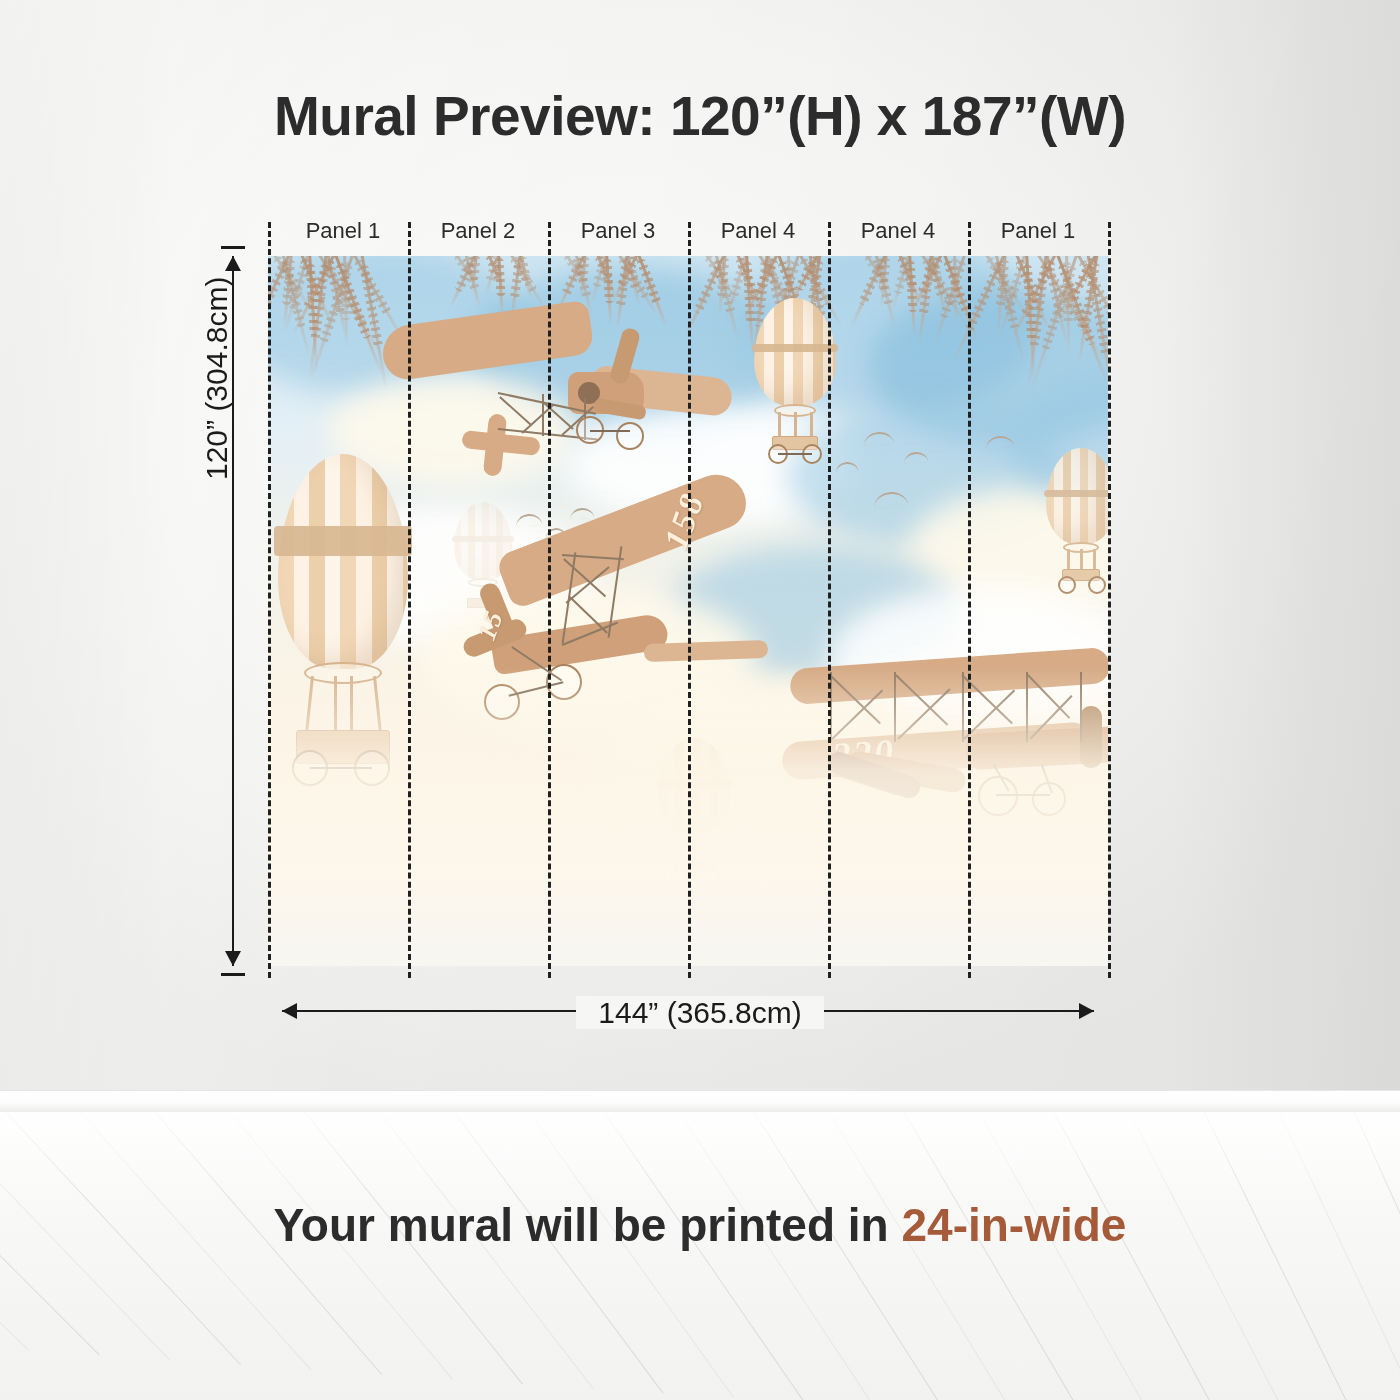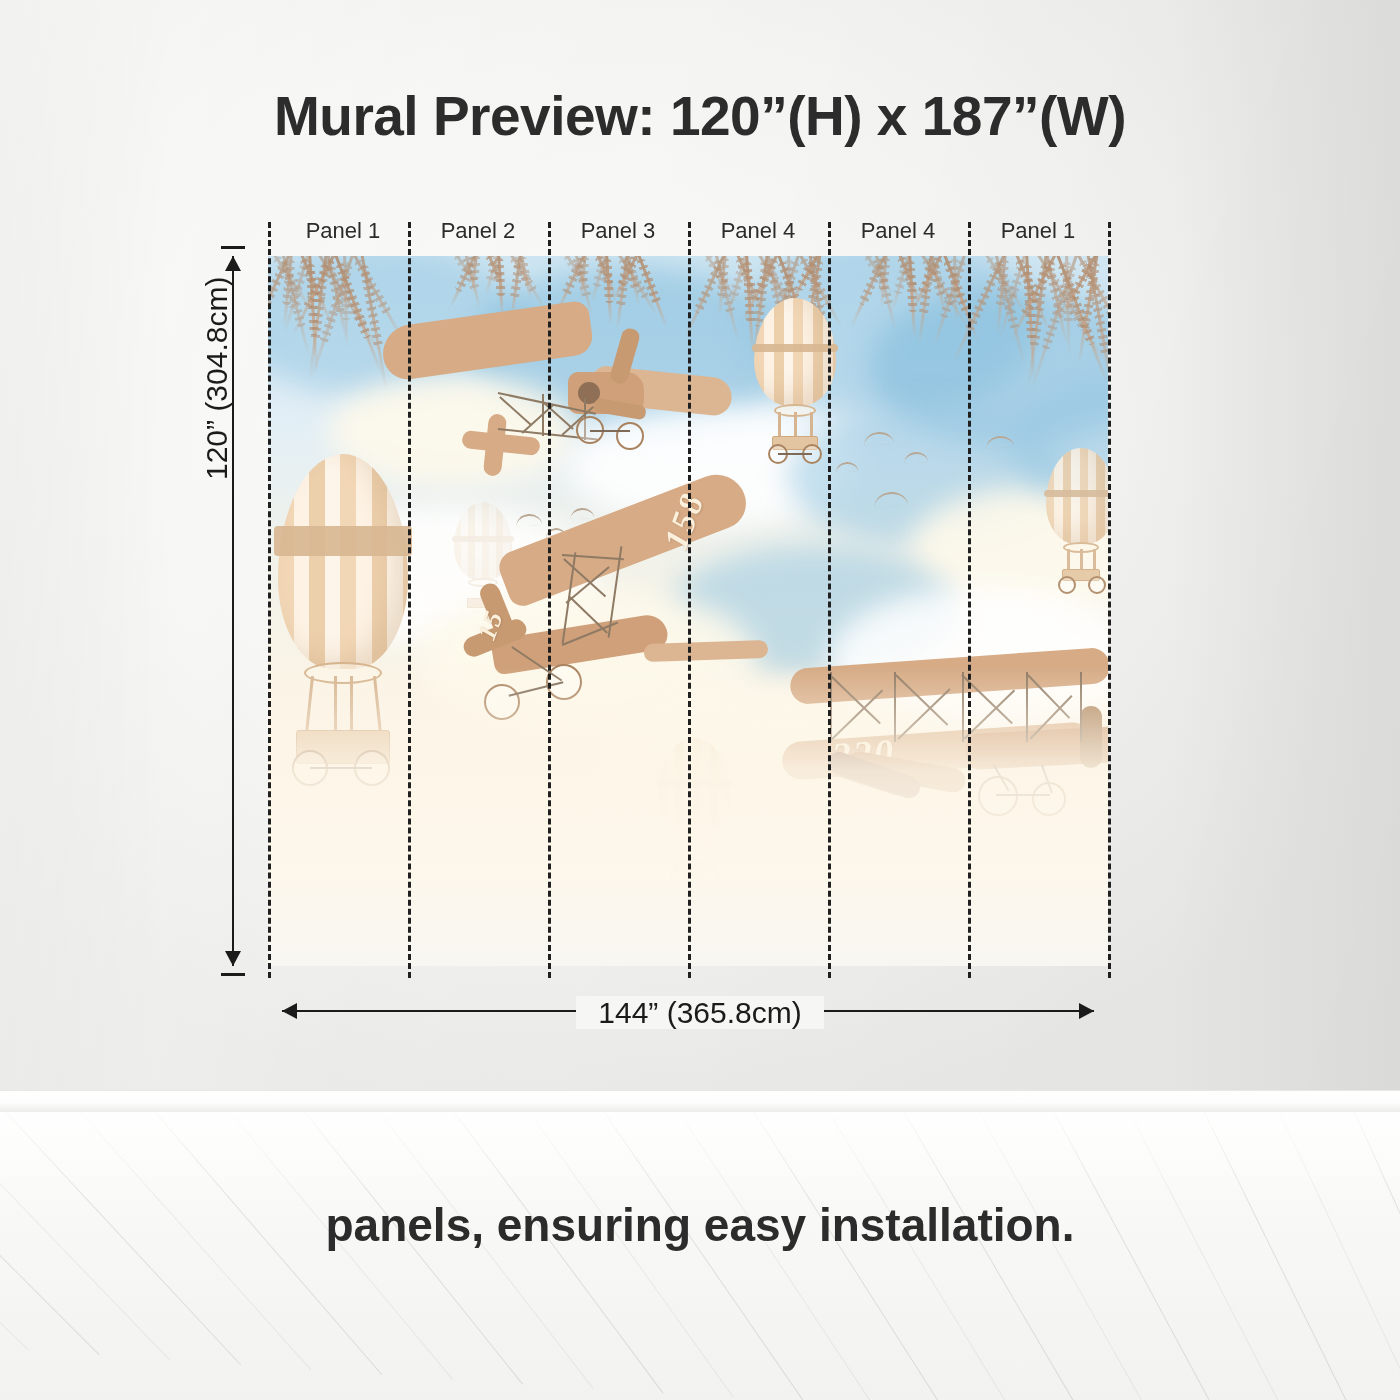--- a/index.html
+++ b/index.html
@@ -541,14 +541,16 @@
     <div class="plank" style="left:880px; transform:rotate(-30.4deg);"></div>
     <div class="plank soft" style="left:956px; transform:rotate(-29.4deg);"></div>
     <div class="plank" style="left:1032px; transform:rotate(-28.3deg);"></div>
     <div class="plank soft" style="left:1108px; transform:rotate(-27.3deg);"></div>
     <div class="plank" style="left:1184px; transform:rotate(-26.2deg);"></div>
     <div class="plank soft" style="left:1260px; transform:rotate(-25.2deg);"></div>
     <div class="plank" style="left:1336px; transform:rotate(-24.2deg);"></div>
   </div>
 
 <div id="caption">
-  <div>panels, ensuring easy installation.</div>
+  <div>
+    <span>Your mural will be printed in </span><span class="accent">24-in-wide</span>
+  </div>
 </div>
 
 </body></html>

